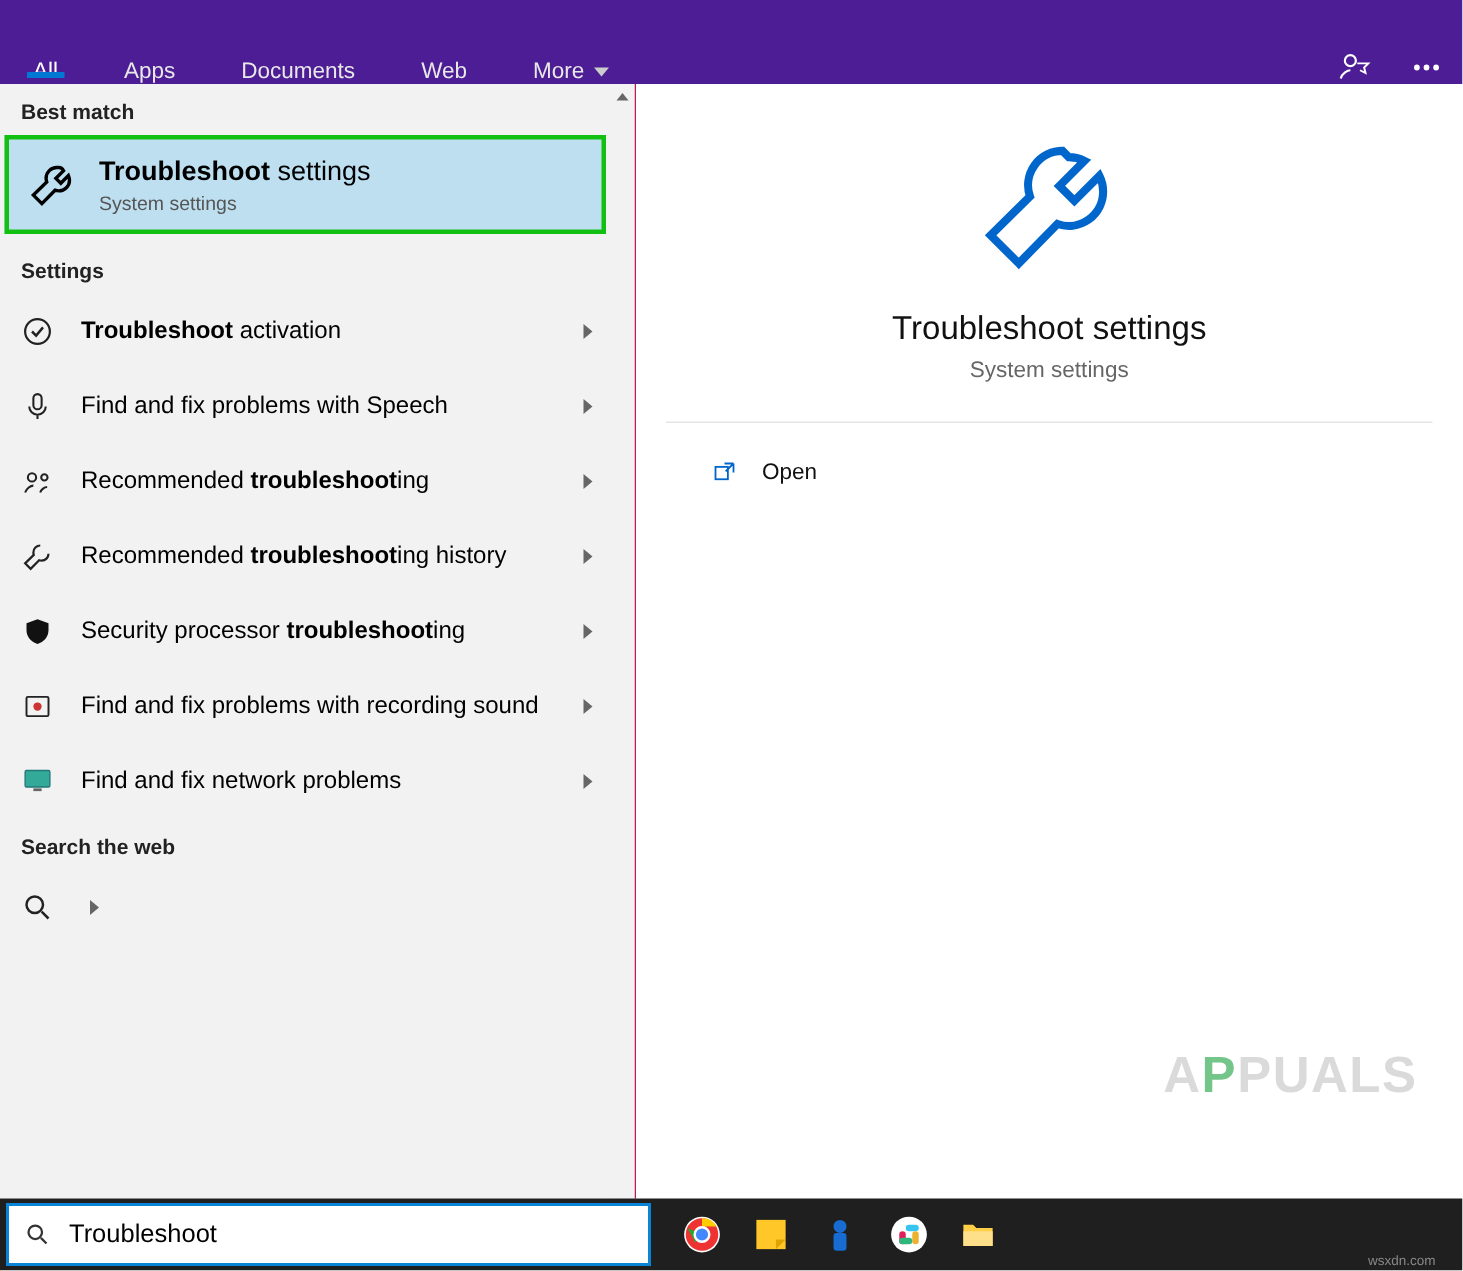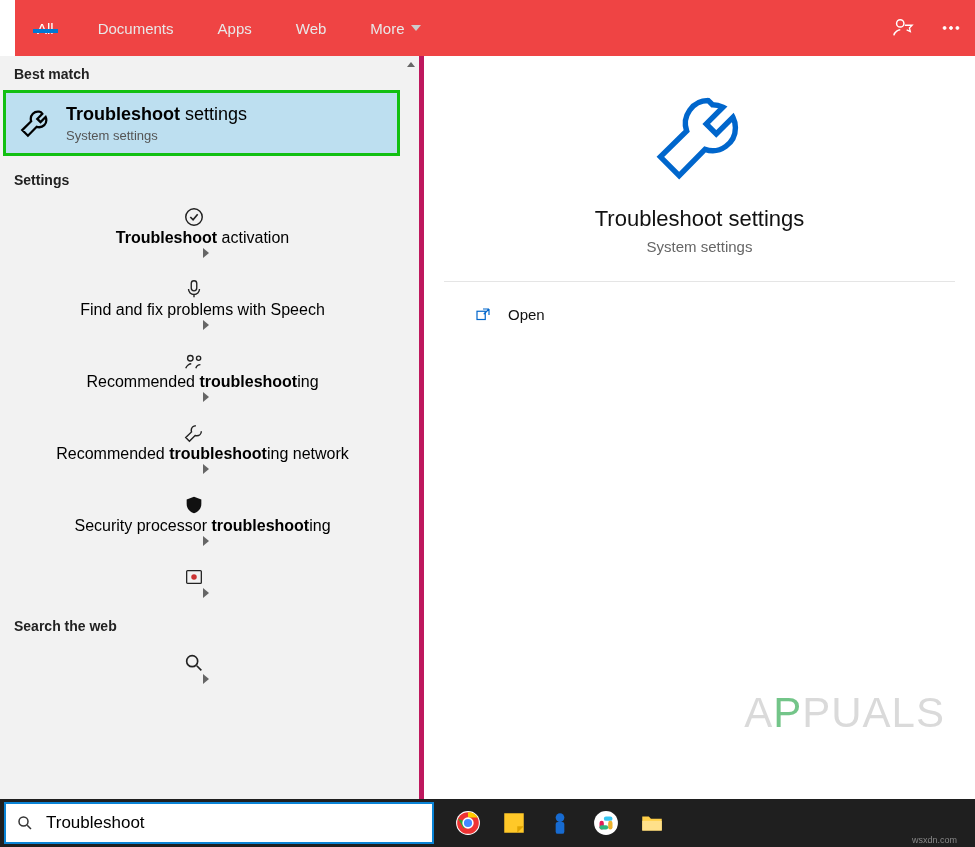--- a/index.html
+++ b/index.html
@@ -1,38 +1,38 @@
 <!DOCTYPE html>
 <html><head>
 <meta charset="utf-8">
 <style>
   * { box-sizing: border-box; margin: 0; padding: 0; font-family: "Segoe UI", sans-serif; }
   html, body { width: 975px; height: 847px; overflow: hidden; background: #fff; }
   .tabbar {
-    height: 56px; background: #ef4444; display: flex; align-items: center;
-    color: #fff; position: relative; margin-left: 15px;
+    height: 56px; background: #4c1d95; display: flex; align-items: flex-end;
+    color: #fff; position: relative;
   }
   .tabbar .tab {
     display: flex; align-items: center; padding: 0 22px; cursor: pointer;
     font-size: 15px; color: #e8e8e8;
   }
   .tabbar .tab.active { color: #fff; position: relative; }
   .tabbar .tab.active::after {
     content: ""; position: absolute; left: 18px; right: 18px; bottom: 4px;
     height: 4px; background: #0078d4;
   }
   .tabbar .more-chev { width:0;height:0;border-left:5px solid transparent;border-right:5px solid transparent;border-top:6px solid #ccc;margin-left:6px;}
   .tabbar .spacer { flex:1; }
   .tabbar .icon-btn { width:48px; display:flex; align-items:center; justify-content:center; cursor:pointer;}
   .tabbar svg { stroke:#fff; fill:none; }
   .body {
     display:flex; height: calc(847px - 56px - 48px); position:relative;
   }
   .left {
-    width: 424px; background:#f2f2f2; border-right:5px solid #be185d;
+    width: 424px; background:#f2f2f2; border-right:1px solid #be185d;
     display:flex; flex-direction:column; position:relative;
   }
   .left .scrollbar {
     position:absolute; right:0; top:0; width:16px; height:100%;
     background:#f2f2f2;
   }
   .left .scrollbar .thumb-up {
     width:16px;height:16px;display:flex;align-items:center;justify-content:center;cursor:pointer;
   }
   .left .scrollbar .thumb-up::before{
@@ -44,21 +44,21 @@
   }
   .best {
     margin:0 3px 6px 3px; border:3px solid #12c012; background:#bddff0;
     display:flex; align-items:center; padding:10px 12px; cursor:pointer;
   }
   .best .wrench { width:34px; height:34px; margin-right:14px; color:#000;}
   .best .title { font-size:18px; color:#000; line-height:1.25;}
   .best .sub   { font-size:13px; color:#555; margin-top:2px;}
   .item {
     display:flex; align-items:center; padding:10px 12px 10px 14px; cursor:pointer;
-    min-height:50px; position:relative;flex-direction:column;
+    min-height:50px; position:relative;
   }
   .item .ico { width:22px; height:22px; margin-right:18px; flex:none; color:#222;}
   .item .lbl { flex:1; font-size:16px; color:#000; line-height:1.25;}
   .item .sub { font-size:14px; color:#666;}
   .item .chev {
     width:0;height:0;border-top:5px solid transparent;border-bottom:5px solid transparent;
     border-left:6px solid #666; margin-left:6px; flex:none;
   }
   .right {
     flex:1; background:#fff; display:flex; flex-direction:column; align-items:center;
@@ -82,34 +82,34 @@
     display:flex; align-items:center; padding:0 10px;
   }
   .searchbox .mag { width:18px;height:18px;color:#333;margin-right:12px;}
   .searchbox input {
     border:none; outline:none; font-size:17px; flex:1; color:#000;
     background:transparent;
   }
   .taskbar .tray { display:flex; align-items:center; margin-left:20px; gap:18px;}
   .taskbar .tray .app { width:28px;height:28px; display:flex;align-items:center;justify-content:center;}
   .watermark {
-    position:absolute; right:30px; bottom:62px; font-size:42px; font-weight:400;
+    position:absolute; right:30px; bottom:62px; font-size:34px; font-weight:700;
     font-family: Arial, sans-serif; color:rgba(150,150,150,.35); letter-spacing:1px;
     pointer-events:none;
   }
   .watermark .green { color:rgba(0,150,40,.55);}
   .wsx { position:absolute; right:18px; bottom:2px; font-size:9px; color:#888;}
 </style>
 </head>
 <body>
 
 <div class="tabbar">
   <div class="tab active">All</div>
+  <div class="tab">Apps</div>
   <div class="tab">Documents</div>
-  <div class="tab">Apps</div>
   <div class="tab">Web</div>
   <div class="tab">
     <span>More</span>
     <span class="more-chev"></span>
   </div>
   <div class="spacer"></div>
   <div class="icon-btn">
     <svg viewBox="0 0 24 24" width="22" height="22">
       <circle cx="9" cy="7" r="4" stroke-width="1.6"></circle>
       <path d="M2 20c1-4 5-6 7-6" stroke-width="1.6"></path>
@@ -171,40 +171,49 @@
             <path d="M3 20c1-3 4-5 6-5M14 20c.7-2.2 3-4 5-4" fill="none" stroke="currentColor" stroke-width="1.5"></path>
           </svg>
         <div class="lbl"><span>Recommended </span><b>troubleshoot</b><span>ing</span></div>
         <div class="chev"></div>
       </div>
 
       <div class="item">
         <svg class="ico" viewBox="0 0 24 24">
             <path fill="none" stroke="currentColor" stroke-width="1.6" d="M14 4a5 5 0 0 0-5 5c0 .6.1 1.2.3 1.8L3 17l4 4 6.2-6.3c.6.2 1.2.3 1.8.3a5 5 0 0 0 5-5"></path>
           </svg>
-        <div class="lbl"><span>Recommended </span><b>troubleshoot</b><span>ing network</span></div>
+        <div class="lbl"><span>Recommended </span><b>troubleshoot</b><span>ing history</span></div>
         <div class="chev"></div>
       </div>
 
       <div class="item">
         <svg class="ico" viewBox="0 0 24 24">
             <path d="M12 3l8 3v5c0 5-3.5 8.5-8 10-4.5-1.5-8-5-8-10V6z" fill="#111"></path>
           </svg>
         <div class="lbl"><span>Security processor </span><b>troubleshoot</b><span>ing</span></div>
         <div class="chev"></div>
       </div>
 
       <div class="item">
         <svg class="ico" viewBox="0 0 24 24">
             <rect x="4" y="5" width="16" height="14" rx="1" fill="none" stroke="currentColor" stroke-width="1.4"></rect>
             <circle cx="12" cy="12" r="3" fill="#c33"></circle>
           </svg>
-        <div class="chev"></div>
-      </div>
-
+        <div class="lbl"><span>Find and fix problems with recording sound</span></div>
+        <div class="chev"></div>
+      </div>
+
+      <div class="item">
+        <svg class="ico" viewBox="0 0 24 24">
+            <rect x="3" y="4" width="18" height="12" rx="1" fill="#3a9" stroke="#277" stroke-width="1"></rect>
+            <rect x="9" y="17" width="6" height="2" fill="#666"></rect>
+          </svg>
+        <div class="lbl"><span>Find and fix network problems</span></div>
+        <div class="chev"></div>
+      </div>
 
       <div class="group-label">Search the web</div>
 
       <div class="item">
         <svg class="ico" viewBox="0 0 24 24">
             <circle cx="10" cy="10" r="6" fill="none" stroke="currentColor" stroke-width="1.8"></circle>
             <path d="M15 15l5 5" stroke="currentColor" stroke-width="1.8"></path>
           </svg>
         <div class="chev"></div>
       </div>

